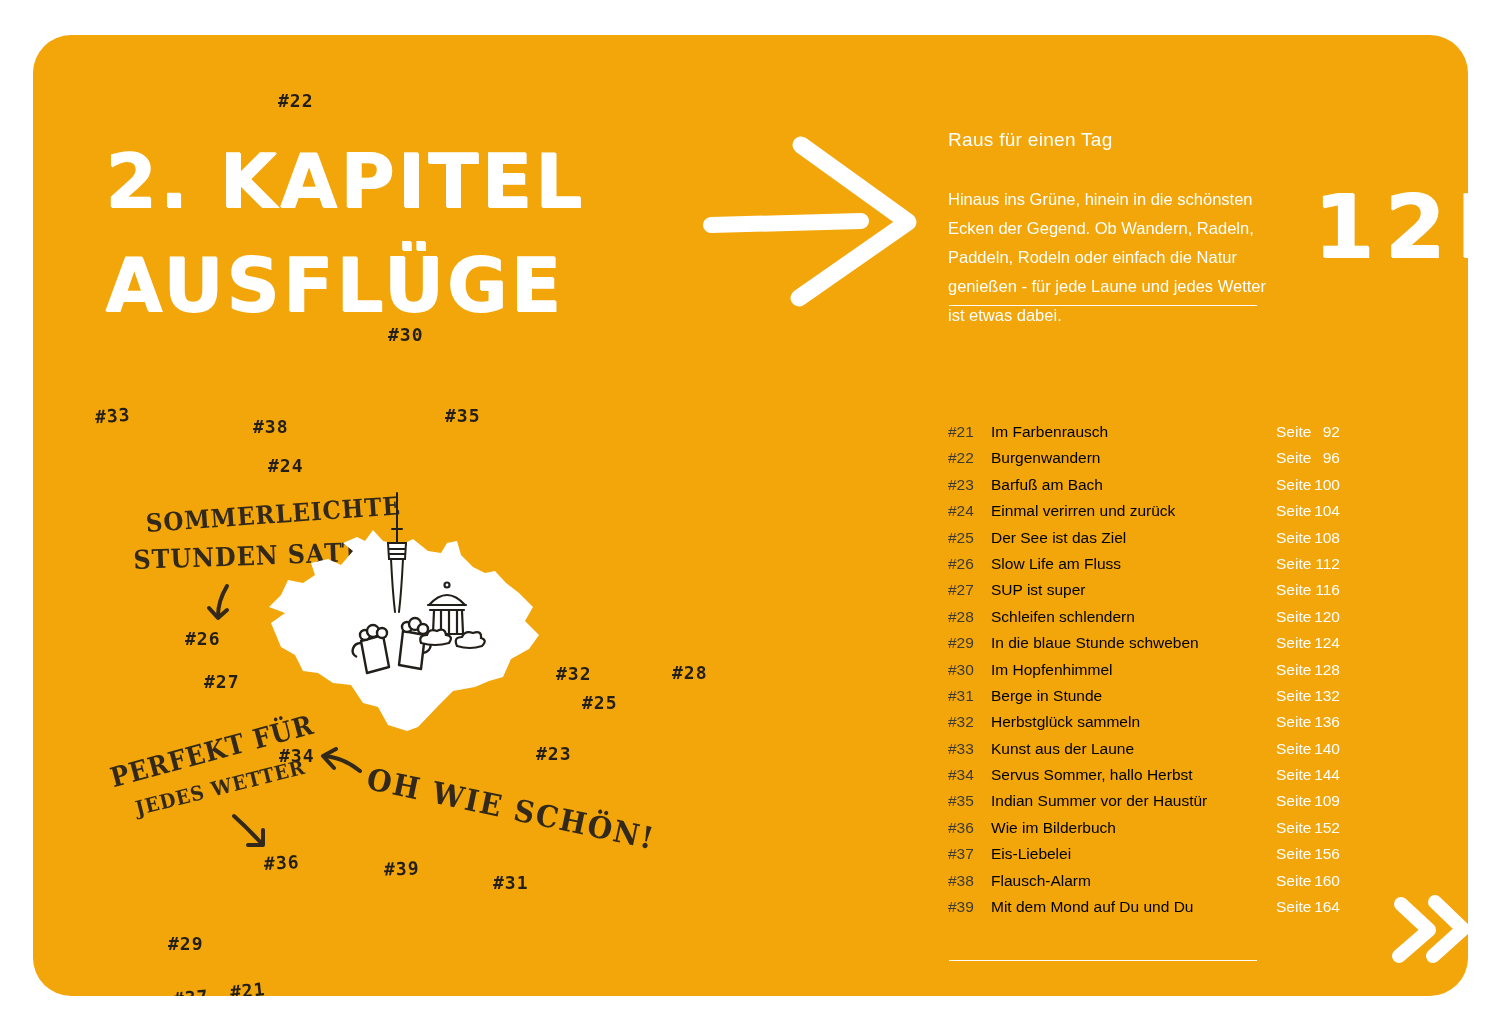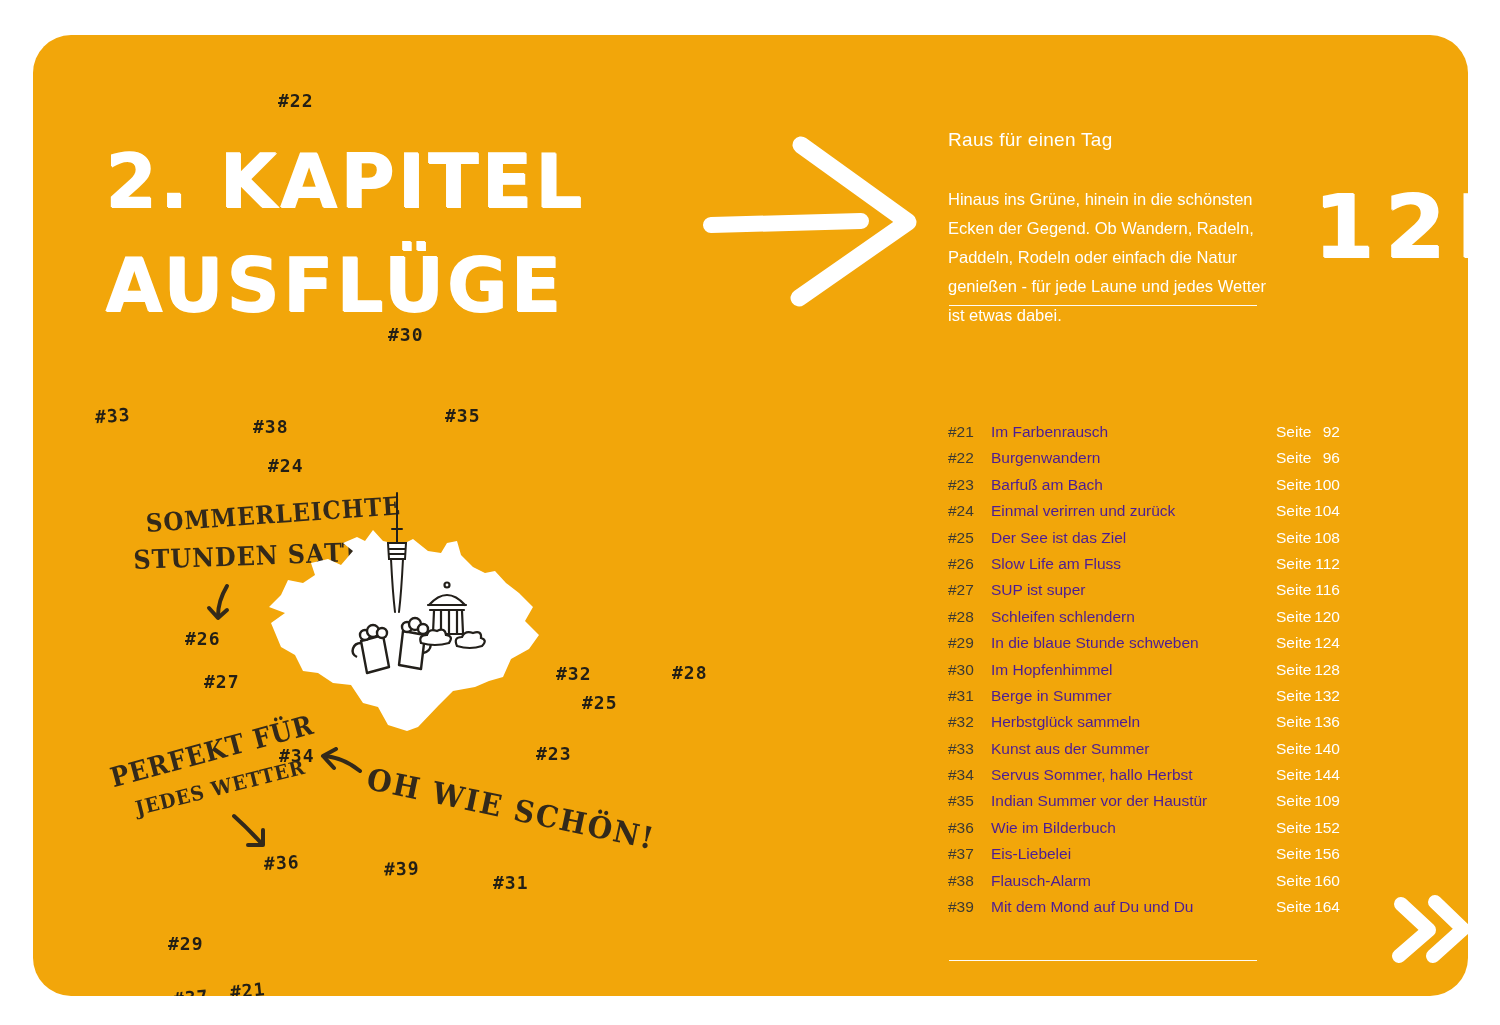--- a/index.html
+++ b/index.html
@@ -38,21 +38,21 @@
   .rule { position:absolute; left:916px; width:308px; height:1px; background:rgba(255,255,255,.95); }
   .rule-top { top:270px; } .rule-bottom { top:925px; }
 
   .duration { position:absolute; left:1280px; top:140px; color:#ffffff;
       font-family:"DejaVu Sans", sans-serif; font-weight:bold; font-size:88px;
       letter-spacing:10px; text-shadow:1px 1px 0 #ffffff; }
 
   .toc { position:absolute; left:915px; top:388px; width:392px; }
   .toc-row { display:flex; align-items:baseline; height:26.4px; font-size:15.5px; cursor:default; }
   .toc-num { width:43px; color:#3d3a33; flex:none; }
-  .toc-title { flex:1; color:#4c1d95; }
+  .toc-title { flex:1; color:#000000; }
   .toc-page { flex:none; width:64px; display:flex; color:#ffffff;margin-left:7px; }
   .toc-page .pw { flex:1; } .toc-page .pn { text-align:right; }
 
   svg { display:block; }
 </style>
 </head>
 <body>
 
 <div class="stage">
   <div class="panel">
@@ -259,39 +259,39 @@
           <span class="toc-num">#30</span>
           <span class="toc-title">Im Hopfenhimmel</span>
           <span class="toc-page">
             <span class="pw">Seite</span>
             <span class="pn">128</span>
           </span>
         </div>
 
         <div class="toc-row">
           <span class="toc-num">#31</span>
-          <span class="toc-title">Berge in Summer</span>
+          <span class="toc-title">Berge in Stunde</span>
           <span class="toc-page">
             <span class="pw">Seite</span>
             <span class="pn">132</span>
           </span>
         </div>
 
         <div class="toc-row">
           <span class="toc-num">#32</span>
           <span class="toc-title">Herbstglück sammeln</span>
           <span class="toc-page">
             <span class="pw">Seite</span>
             <span class="pn">136</span>
           </span>
         </div>
 
         <div class="toc-row">
           <span class="toc-num">#33</span>
-          <span class="toc-title">Kunst aus der Summer</span>
+          <span class="toc-title">Kunst aus der Laune</span>
           <span class="toc-page">
             <span class="pw">Seite</span>
             <span class="pn">140</span>
           </span>
         </div>
 
         <div class="toc-row">
           <span class="toc-num">#34</span>
           <span class="toc-title">Servus Sommer, hallo Herbst</span>
           <span class="toc-page">

